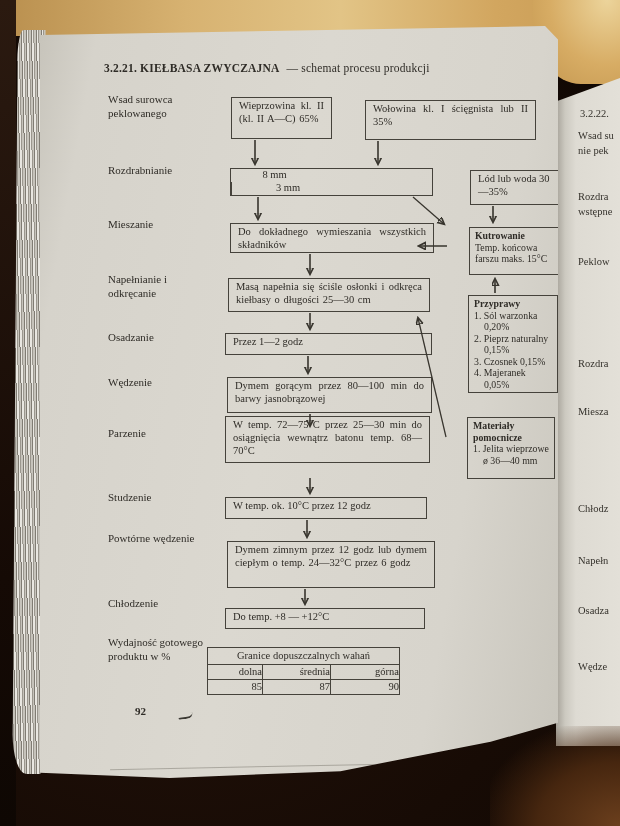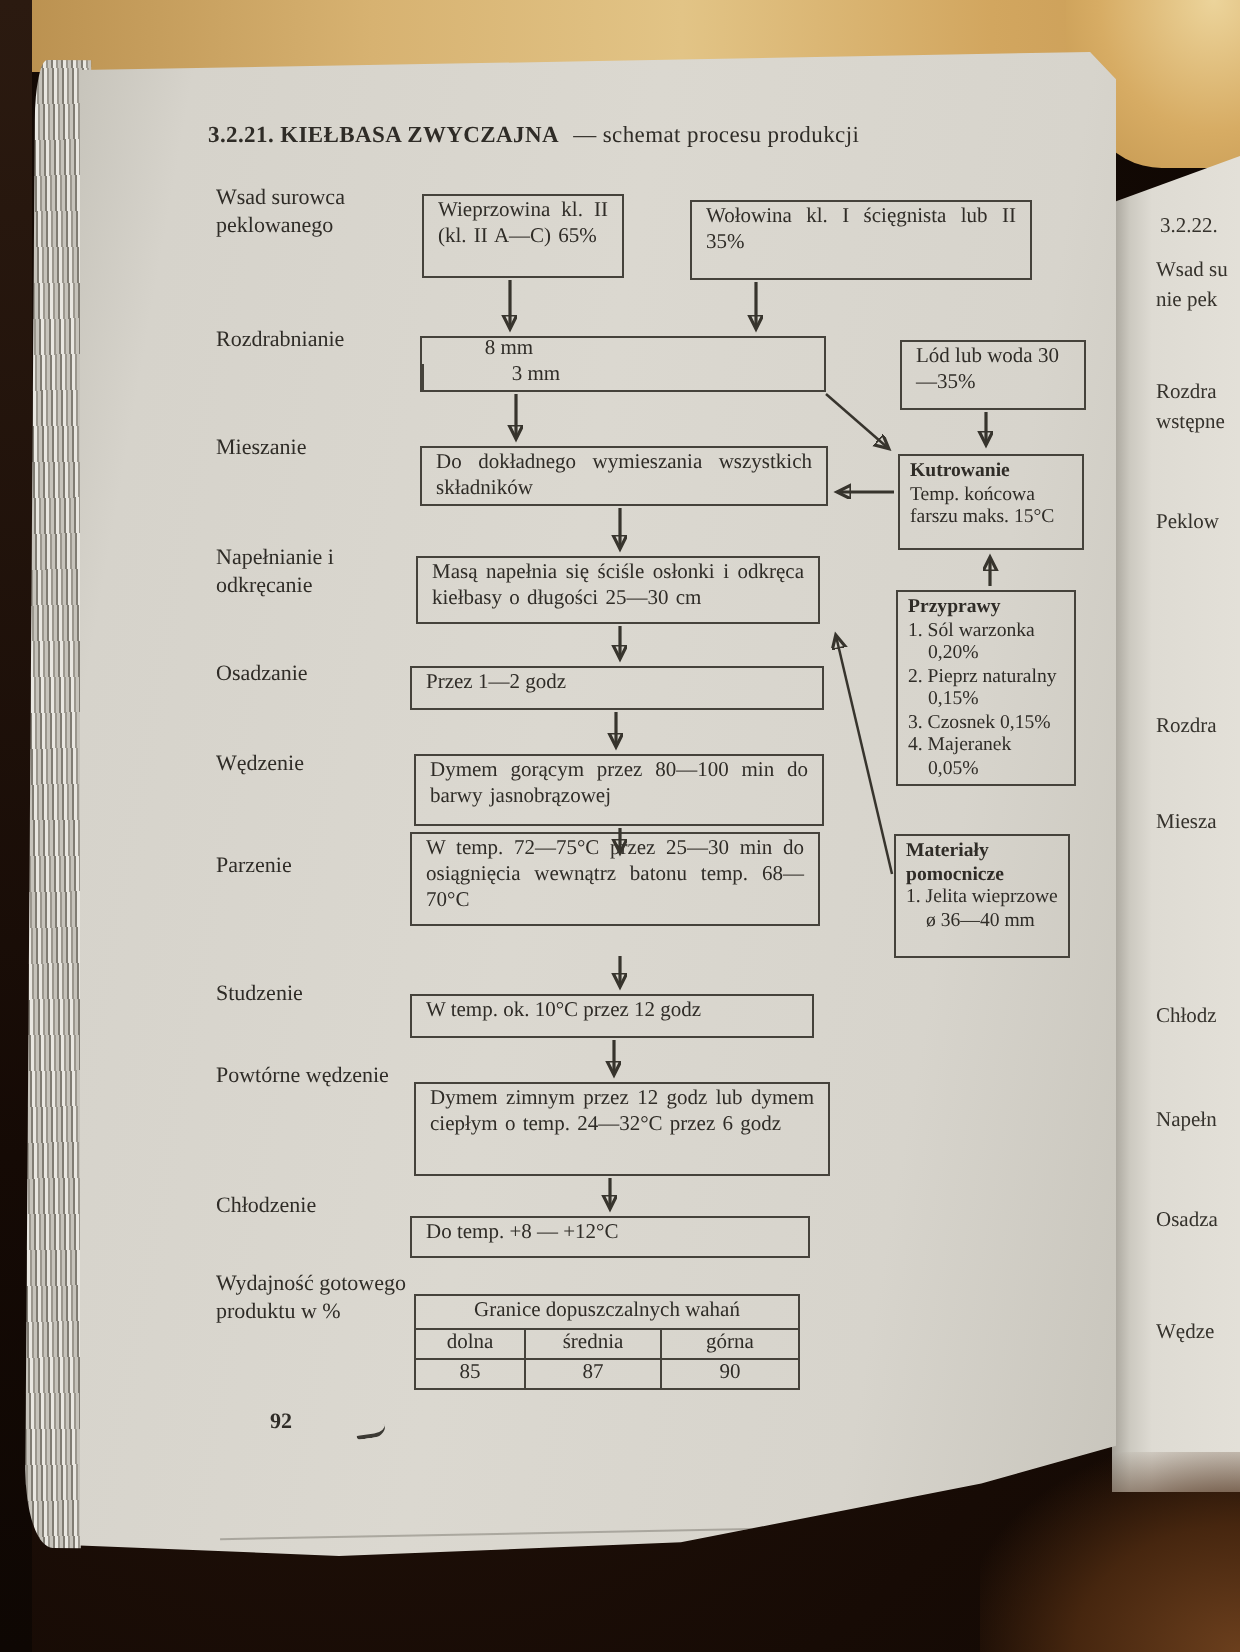--- a/index.html
+++ b/index.html
@@ -26,33 +26,33 @@
     background:linear-gradient(100deg,#c7c4bb 0,#d6d3cb 9%,#dbd8d0 45%,#d7d4cc 78%,#c8c5bc 100%);
     clip-path:polygon(0 1.2%,50% .6%,97.5% 0,100% 1.8%,100% 92.3%,87% 94.8%,58% 98.7%,25% 99.6%,0 98.9%);
     box-shadow:8px 0 14px -6px rgba(25,15,8,.6);}
   .content{position:absolute;inset:0;}
   .title{position:absolute;left:64px;top:36px;width:430px;font-size:11.5px;letter-spacing:.2px;}
   .t-strong{font-weight:bold;}
   .t-rest{margin-left:4px;}
   .slabel{position:absolute;left:68px;width:96px;font-size:11px;line-height:1.28;}
   .slabel.wide{width:102px;}
   .fbox{position:absolute;box-sizing:border-box;border:1.5px solid #45423b;
-    padding:2px 7px;font-size:10.5px;line-height:1.22;}
+    padding:2px 7px;font-size:10.5px;line-height:1.22;margin-left:20px;}
   .fbox.just{text-align:justify;word-spacing:1px;}
   .fbox.small{font-size:9.8px;line-height:1.18;padding:2px 5px;}
   .b-title{font-weight:bold;}
   .hang{padding-left:10px;text-indent:-10px;}
   .grind{display:flex;padding:0;flex-direction:column;}
   .grind .cell{flex:none;display:flex;align-items:center;justify-content:center;box-sizing:border-box;}
   .grind .c2{border-left:1.5px solid #45423b;}
   .ytable{position:absolute;left:167px;top:621px;width:193px;box-sizing:border-box;
     border:1.5px solid #45423b;font-size:10.5px;text-align:center;}
   .yt-title{padding:2px 0 3px;}
   .yt-row{display:flex;border-top:1.3px solid #45423b;}
-  .yt-cell{box-sizing:border-box;padding:1px 0 2px;}
+  .yt-cell{box-sizing:border-box;padding:1px 0 2px;text-align:right;}
   .yt-cell.c1{width:54px;}
   .yt-cell.c2{width:68px;border-left:1.3px solid #45423b;}
   .yt-cell.c3{flex:1;border-left:1.3px solid #45423b;}
   .pageno{position:absolute;left:67px;top:679px;font-weight:bold;font-size:11px;margin-left:28px;}
   .pen-mark{position:absolute;left:138px;top:687px;width:15px;height:4px;
     border-bottom:2.5px solid #3c3a34;border-radius:0 0 9px 3px;transform:rotate(-8deg);}
   .stray-line{position:absolute;left:70px;top:739px;width:430px;height:1px;
     background:rgba(60,55,45,.30);transform:rotate(-1.1deg);}
   .arrows{position:absolute;left:0;top:0;pointer-events:none;}
   .arrows path{stroke:#37342d;stroke-width:1.6;fill:none;}

